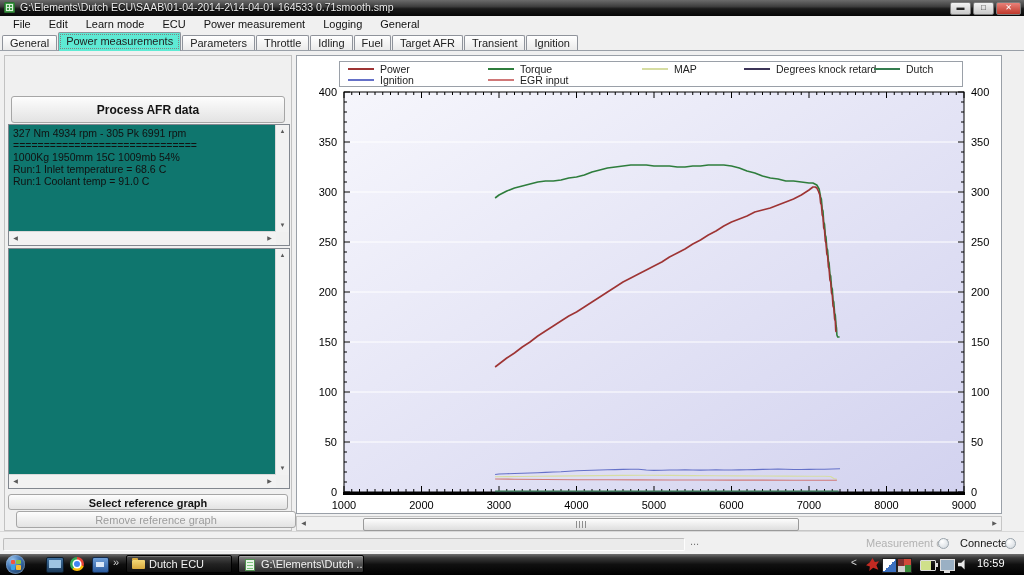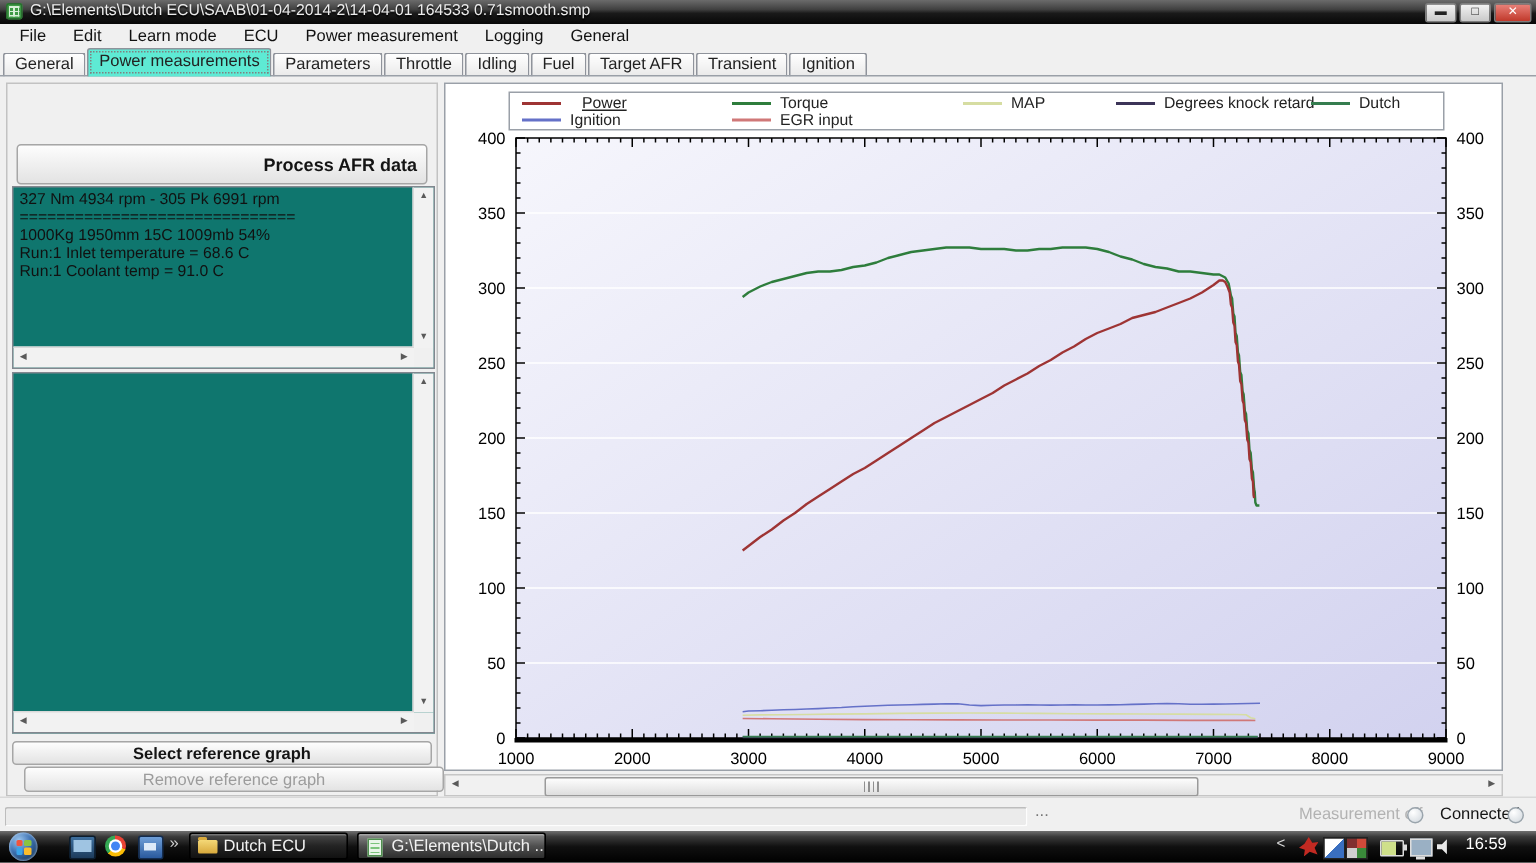--- a/index.html
+++ b/index.html
@@ -27,21 +27,21 @@
   .tab{font-size:11px;color:#222;height:15px;line-height:15px;padding:0 7px;margin-right:1px;
     background:linear-gradient(#ffffff,#e9e9e9);border:1px solid #8f939b;border-bottom:none;border-radius:2px 2px 0 0;white-space:nowrap;}
   .tab.active{height:18px;line-height:17px;background:#5eead4;position:relative;z-index:3;outline:1px dotted #808080;outline-offset:-3px;}
   .tabline{position:absolute;left:0;top:50px;width:1024px;height:1px;background:#9aa0a8;}
 
   
   .left-panel{position:absolute;left:4px;top:55px;width:288px;height:476px;background:#f0f0f0;border:1px solid #c2c2c2;box-sizing:border-box;}
   .wbtn{position:absolute;box-sizing:border-box;background:linear-gradient(#fdfdfd,#f1f1f1 45%,#e3e3e3);
     border:1px solid #a6a6a6;border-radius:3px;text-align:center;font-family:inherit;}
   .btn-get{left:6px;top:6px;width:274px;height:30px;font-size:12px;font-weight:bold;color:#5f5f5f;line-height:28px;}
-  .btn-afr{left:6px;top:40px;width:274px;height:27px;font-size:12px;font-weight:bold;color:#141414;line-height:25px;text-align:right;}
+  .btn-afr{left:6px;top:40px;width:274px;height:27px;font-size:12px;font-weight:bold;color:#141414;line-height:25px;}
   .btn-selref{left:3px;top:438px;width:280px;height:16px;font-size:11px;font-weight:600;color:#141414;line-height:14px;}
   .btn-remref{left:3px;top:455px;width:280px;height:17px;font-size:11px;color:#9c9c9c;line-height:15px;margin-left:8px;}
 
   .listbox{position:absolute;background:#0f766e;border:1px solid #82878f;box-sizing:border-box;}
   .lb1{left:3px;top:68px;width:282px;height:122px;}
   .lb2{left:3px;top:192px;width:282px;height:241px;}
   .lb-text{position:absolute;left:4px;top:2px;right:16px;font-size:10.5px;line-height:12px;color:#111;white-space:pre;overflow:hidden;}
   .vscroll{position:absolute;right:0;top:0;bottom:13px;width:13px;background:#f2f2f2;border-left:1px solid #d9d9d9;}
   .hscroll{position:absolute;left:0;bottom:0;right:13px;height:13px;background:#f2f2f2;border-top:1px solid #d9d9d9;}
   .sb-corner{position:absolute;right:0;bottom:0;width:13px;height:13px;background:#f0f0f0;}
@@ -189,21 +189,21 @@
       <div class="sb-corner"></div>
     </div>
 
     <button class="wbtn btn-selref">Select reference graph</button>
     <button class="wbtn btn-remref">Remove reference graph</button>
   </div>
 
   <div class="chart-panel">
     <div class="legend" id="legend">
         <span class="li-line" style="left: 8px; top: 6px; background: rgb(158, 52, 52);"></span>
-        <span class="li-label" style="left: 48px; top: 2px; text-decoration: underline;">Power</span>
+        <span class="li-label" style="left: 40px; top: 2px;">Power</span>
         <span class="li-line" style="left: 148px; top: 6px; background: rgb(46, 125, 60);"></span>
         <span class="li-label" style="left: 180px; top: 2px;">Torque</span>
         <span class="li-line" style="left: 302px; top: 6px; background: rgb(214, 221, 162);"></span>
         <span class="li-label" style="left: 334px; top: 2px;">MAP</span>
         <span class="li-line" style="left: 404px; top: 6px; background: rgb(60, 52, 88);"></span>
         <span class="li-label" style="left: 436px; top: 2px;">Degrees knock retard</span>
         <span class="li-line" style="left: 534px; top: 6px; background: rgb(53, 125, 79);"></span>
         <span class="li-label" style="left: 566px; top: 2px;">Dutch</span>
         <span class="li-line" style="left: 8px; top: 17px; background: rgb(101, 113, 200);"></span>
         <span class="li-label" style="left: 40px; top: 13px;">Ignition</span>

